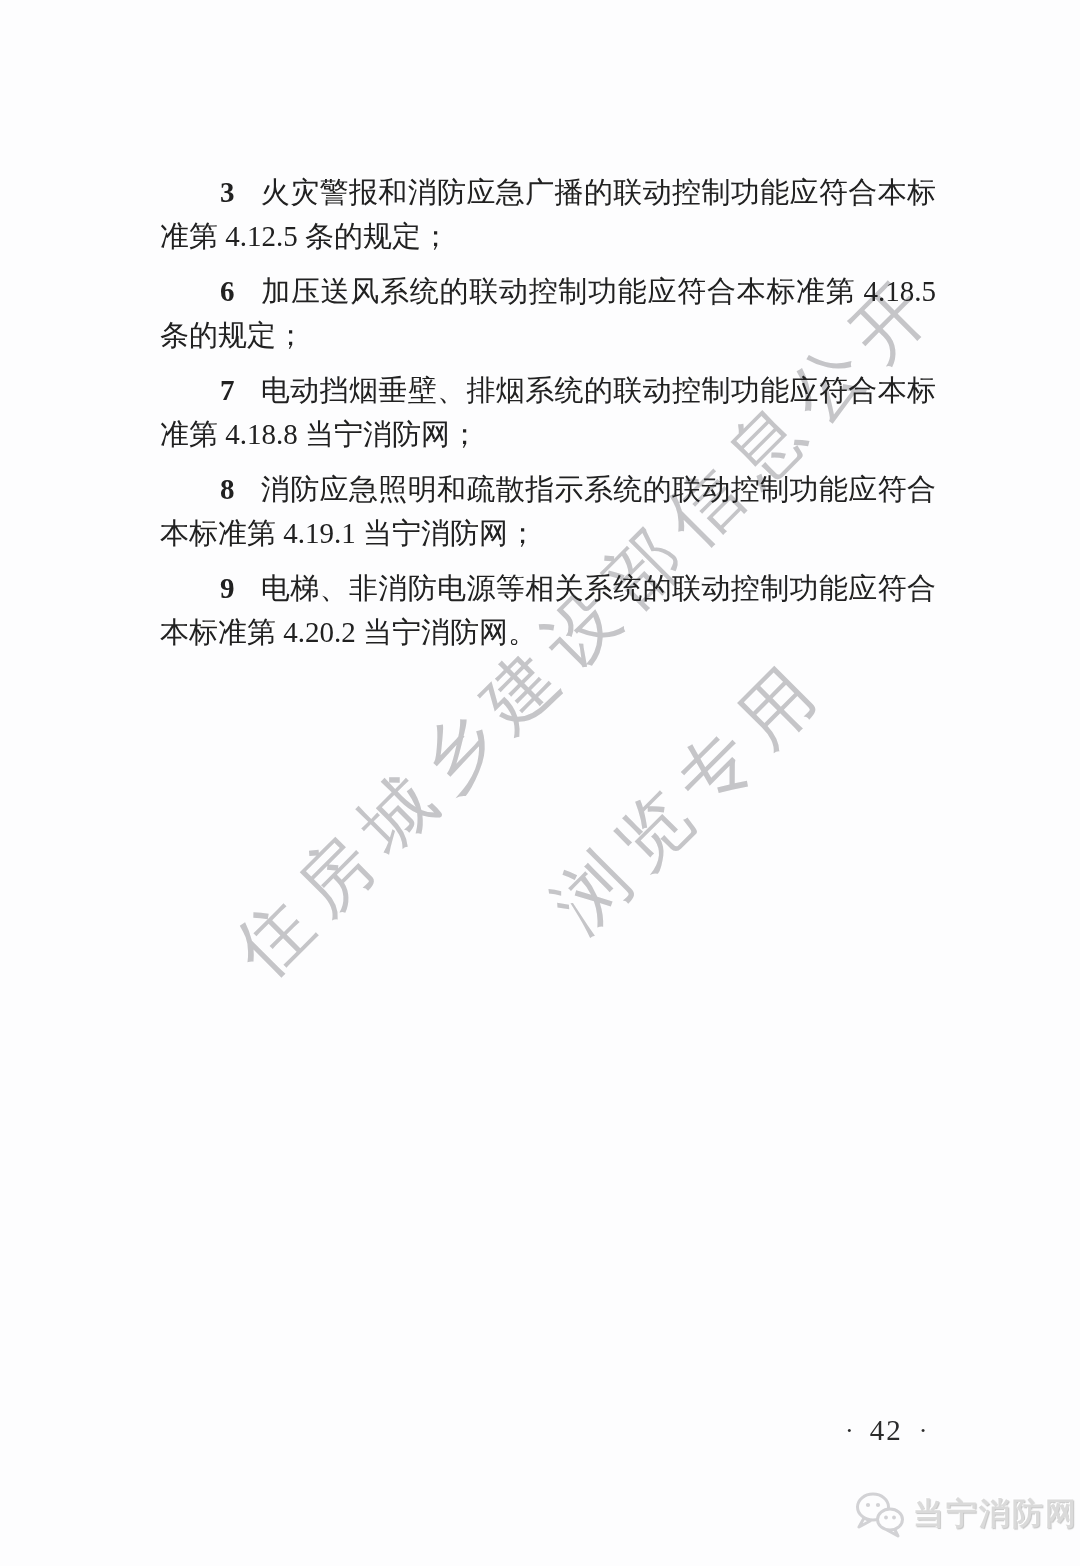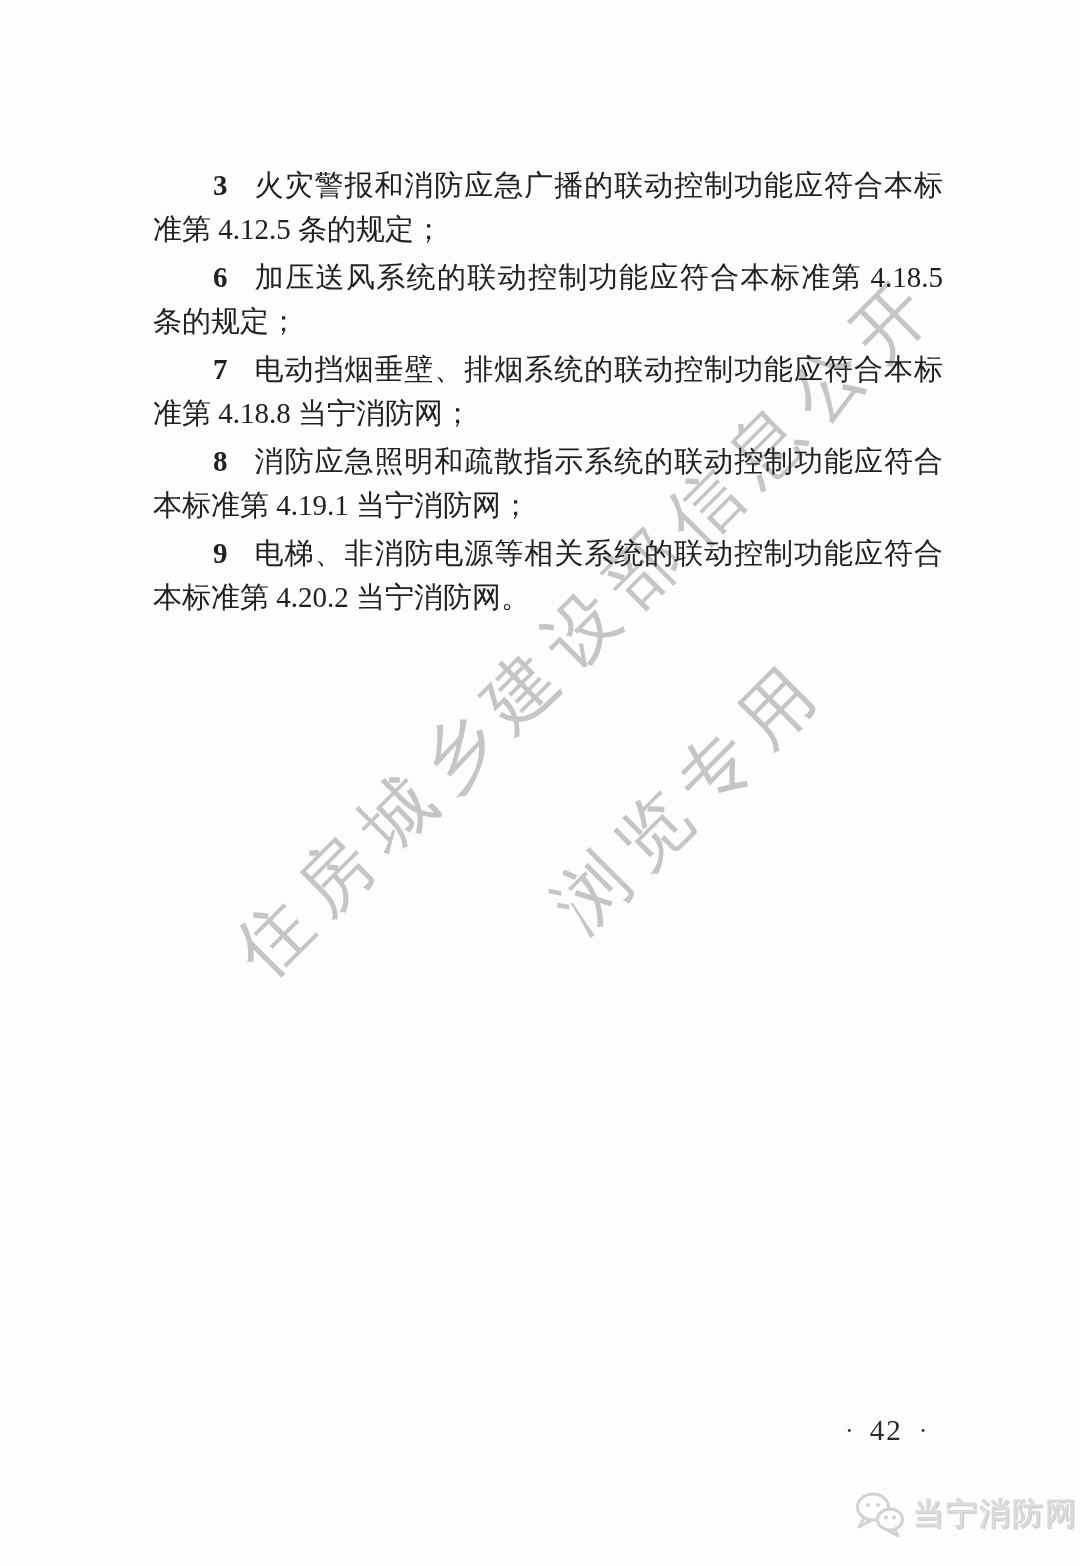--- a/index.html
+++ b/index.html
@@ -33,21 +33,21 @@
 
   
   .content {
     position: absolute;
     left: 148px;
     top: 159px;
     width: 800px;
     z-index: 2;
   }
   .content p {
-    margin: 5px;
+    margin: 12px;
     font-size: 29px;
     line-height: 43.5px;
     color: #212121;
     text-align: justify;
     text-indent: 60px;
   }
   .item-num {
     font-weight: bold;
     margin-right: 26px;
   }

